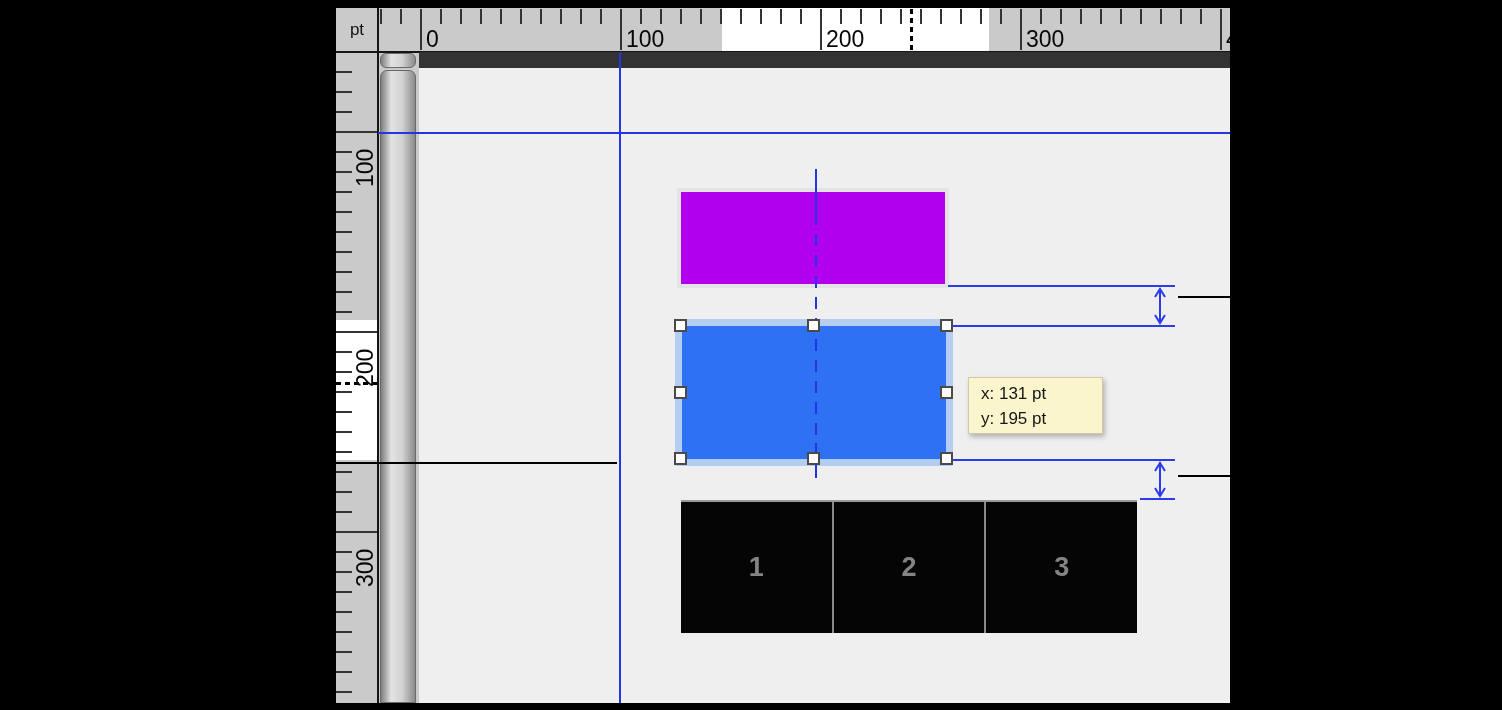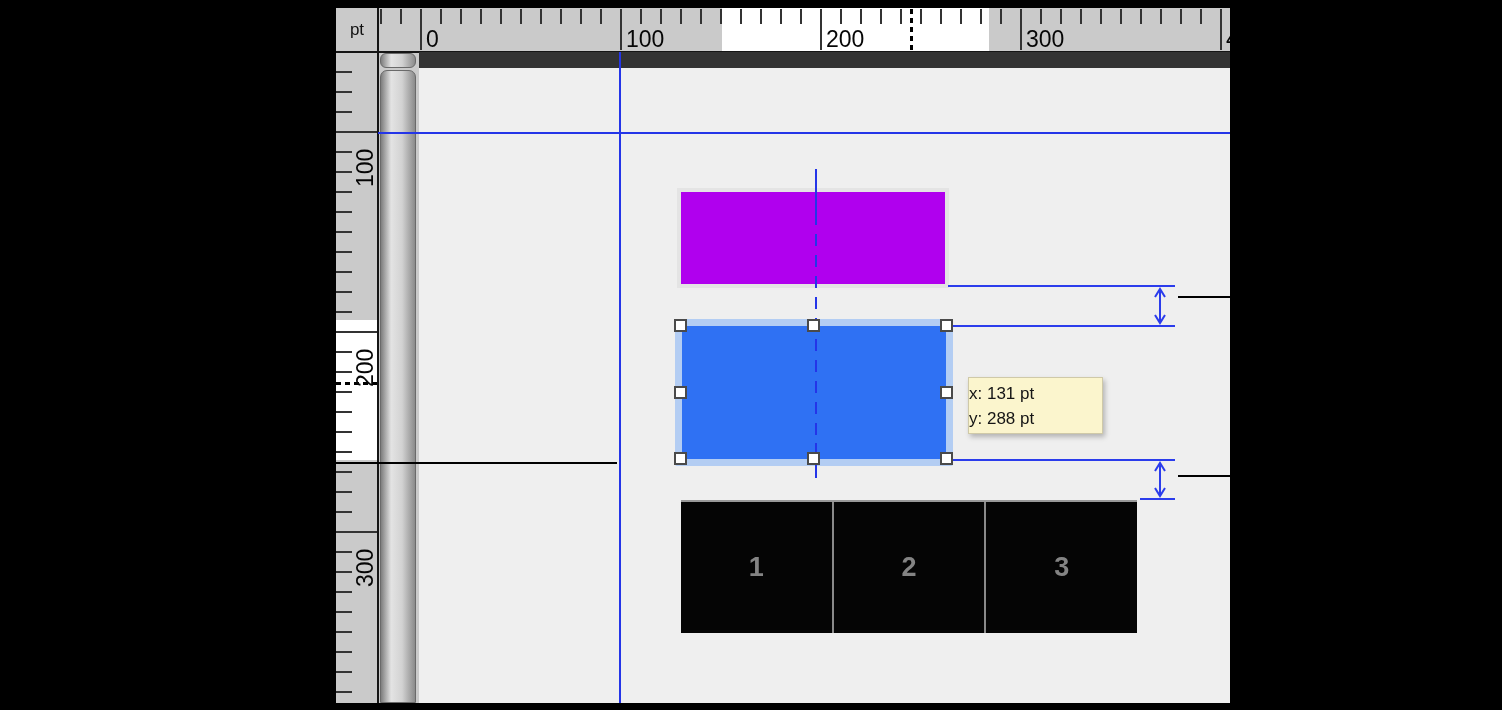--- a/index.html
+++ b/index.html
@@ -67,21 +67,21 @@
   }
   #blue-rect{position:absolute;left:7px;top:7px;width:264px;height:133px;background:#2f71f3;}
   .handle{
     position:absolute;width:13px;height:13px;box-sizing:border-box;
     background:#fff;border:2px solid #4a4a4a;
   }
   #tooltip{
     position:absolute;left:632px;top:369px;width:135px;height:57px;
     background:#fbf5cd;border:1px solid #cfc9a8;box-sizing:border-box;
     box-shadow:2px 3px 5px rgba(0,0,0,0.25);
-    padding:3px 0 0 0;font-size:17px;line-height:25px;color:#151515;
+    padding:3px 0 0 12px;font-size:17px;line-height:25px;color:#151515;
   }
   .dim-line{position:absolute;height:2px;background:#2b3cec;}
   .black-line{position:absolute;height:2px;background:#000;}
   .dim-arrow{position:absolute;}
   #table-shape{
     position:absolute;left:345px;top:492px;width:456px;height:131px;
     background:#050505;border-top:2px solid #999;box-sizing:content-box;
     display:flex;
   }
   .table-cell{
@@ -252,16 +252,16 @@
   <div class="handle" style="left: 338px; top: 311px;"></div>
     <div class="handle" style="left: 471px; top: 311px;"></div>
     <div class="handle" style="left: 604px; top: 311px;"></div>
     <div class="handle" style="left: 338px; top: 378px;"></div>
     <div class="handle" style="left: 604px; top: 378px;"></div>
     <div class="handle" style="left: 338px; top: 444px;"></div>
     <div class="handle" style="left: 471px; top: 444px;"></div>
     <div class="handle" style="left: 604px; top: 444px;"></div>
     <div id="tooltip">
     <div>x: 131 pt</div>
-    <div>y: 288 pt</div>
+    <div>y: 195 pt</div>
   </div>
 
 </div>
 
 </body></html>

